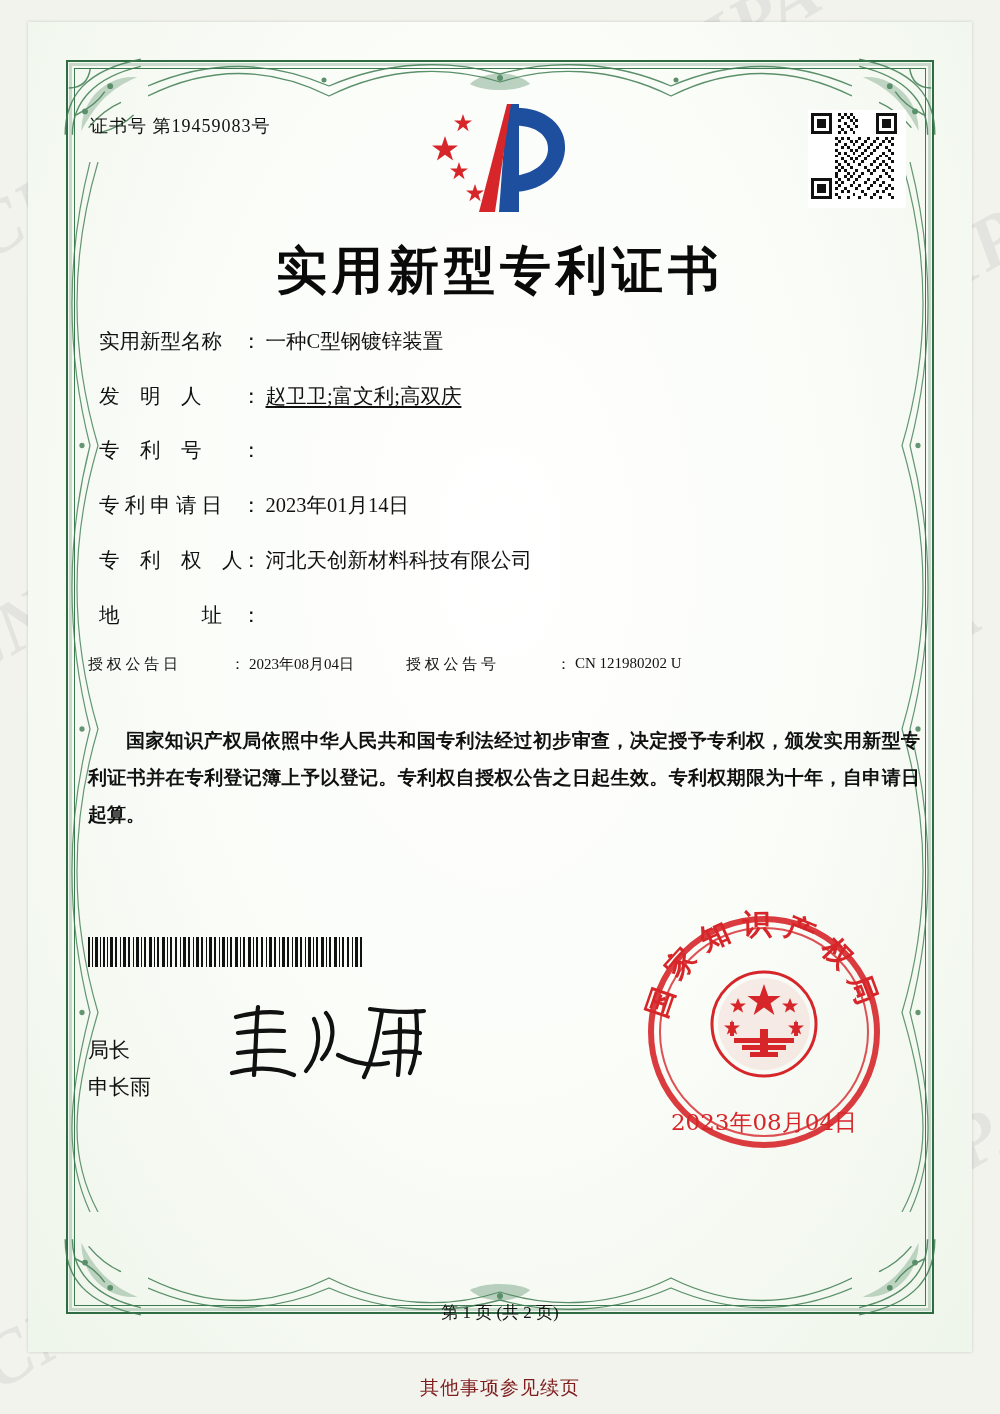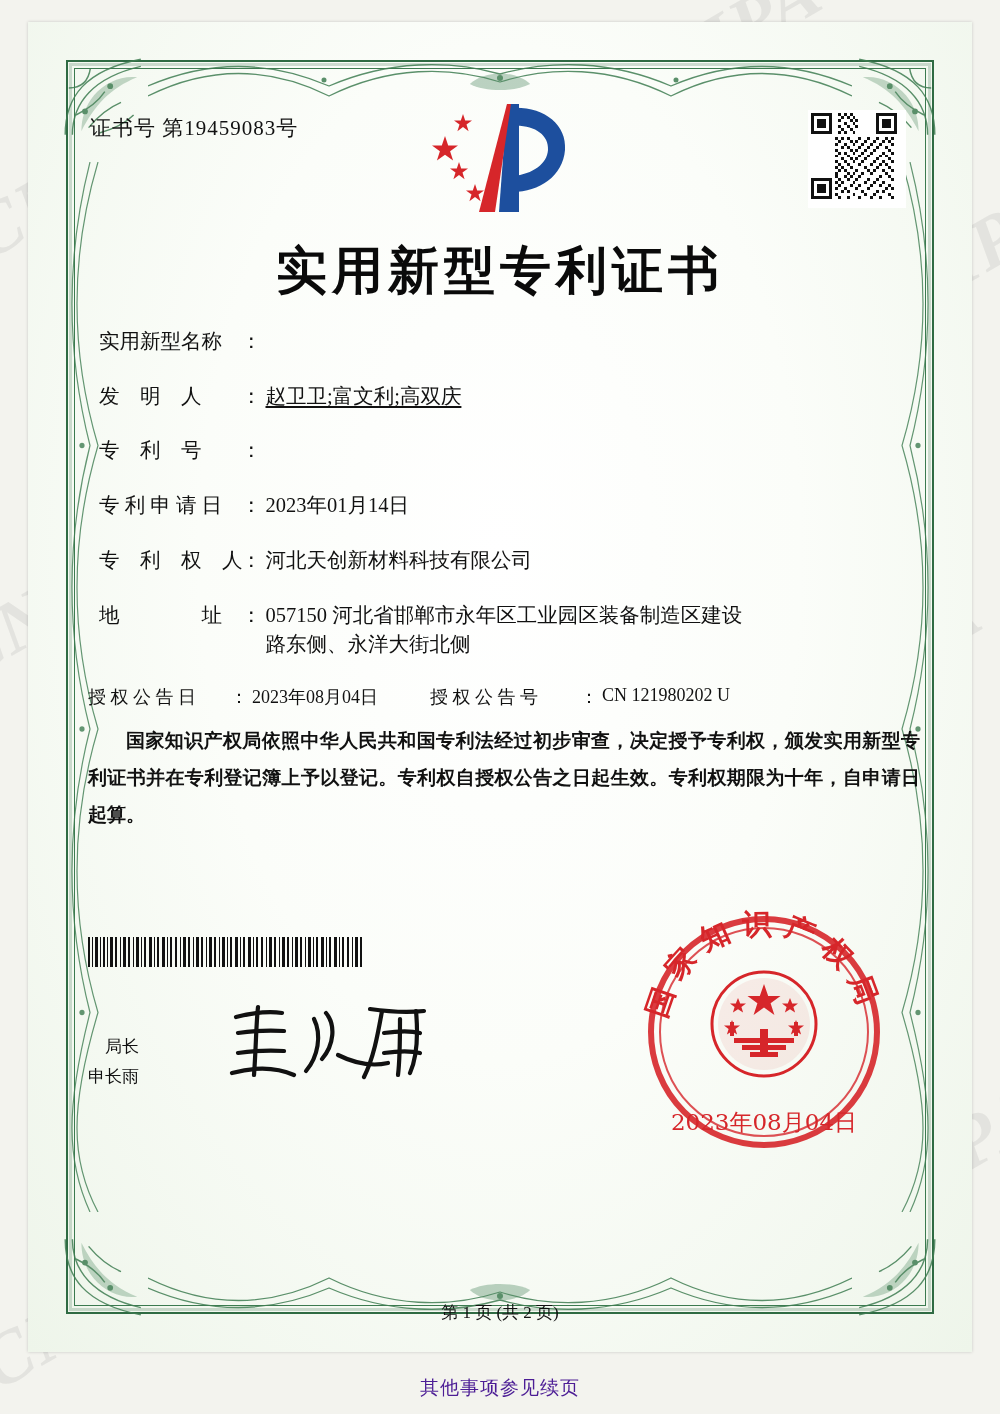--- a/index.html
+++ b/index.html
@@ -91,21 +91,21 @@
     color: #3f7d52;
     opacity: .8;
   }
   .edge-left { left: 34px; }
   .edge-right { right: 34px; transform: scaleX(-1); }
 
   .cert-no {
     position: absolute;
     left: 62px;
     top: 92px;
-    font-size: 21px;
+    font-size: 18px;
     color: #111;
     letter-spacing: 1px;
   }
 
   .logo {
     position: absolute;
     left: 50%;
     top: 78px;
     transform: translateX(-50%);
     width: 170px;
@@ -165,21 +165,21 @@
   }
   .field-value.underline {
     text-decoration: underline;
     text-underline-offset: 3px;
   }
 
   .row-inline {
     display: flex;
     align-items: flex-start;
     margin-bottom: 25px;
-    font-size: 18px;
+    font-size: 15px;
   }
   .inline-second-label {
     width: 150px;
     flex: 0 0 150px;
     display: flex;
     justify-content: space-between;
     white-space: nowrap;
     margin-left: 52px;
     text-align: right;
   }
@@ -213,24 +213,23 @@
     right: 78px;
     top: 880px;
     width: 260px;
     height: 260px;
   }
 
   .signature-block {
     position: absolute;
     left: 60px;
     top: 1010px;
-    font-size: 17px;
+    font-size: 21px;
     line-height: 1.75;
     color: #111;
-    text-align: right;
   }
   .sig-script {
     position: absolute;
     left: 190px;
     top: 975px;
     width: 240px;
     height: 90px;
   }
 
   .page-no {
@@ -242,21 +241,21 @@
     color: #111;
   }
 
   .footer-note {
     position: absolute;
     left: 0;
     right: 0;
     top: 1375px;
     text-align: center;
     font-size: 19px;
-    color: #4c1d95;
+    color: #7f1d1d;
     z-index: 4;
     letter-spacing: 1px;
   }
 </style>
 </head>
 <body>
 
 <div class="watermark-layer">
   <div class="wm" style="left:-40px;  top:140px;  font-size:74px;">CNIPA</div>
   <div class="wm" style="left:250px;  top:60px;   font-size:74px;">CNIPA</div>
@@ -575,20 +574,21 @@
     </svg>
   </div>
 
   <div class="title">实用新型专利证书</div>
 
   <div class="fields">
 
     <div class="field-row">
       <div class="field-label">实用新型名称</div>
       <div class="field-colon">：</div>
+      <div class="field-value">一种C型钢镀锌装置</div>
     </div>
 
     <div class="field-row">
       <div class="field-label">发　明　人</div>
       <div class="field-colon">：</div>
       <div class="field-value underline">赵卫卫;富文利;高双庆</div>
     </div>
 
     <div class="field-row">
       <div class="field-label">专　利　号</div>
@@ -603,22 +603,20 @@
 
     <div class="field-row">
       <div class="field-label">专　利　权　人</div>
       <div class="field-colon">：</div>
       <div class="field-value">河北天创新材料科技有限公司</div>
     </div>
 
     <div class="field-row">
       <div class="field-label">地　　　　址</div>
       <div class="field-colon">：</div>
-      <div class="field-value" style="white-space:pre-line;">057150 河北省邯郸市永年区工业园区装备制造区建设
-路东侧、永洋大街北侧</div>
     </div>
 
     <div class="row-inline">
       <div class="field-label">授 权 公 告 日</div>
       <div class="field-colon">：</div>
       <div>2023年08月04日</div>
       <div class="inline-second-label">授 权 公 告 号</div>
       <div class="field-colon">：</div>
       <div>CN 121980202 U</div>
     </div>

